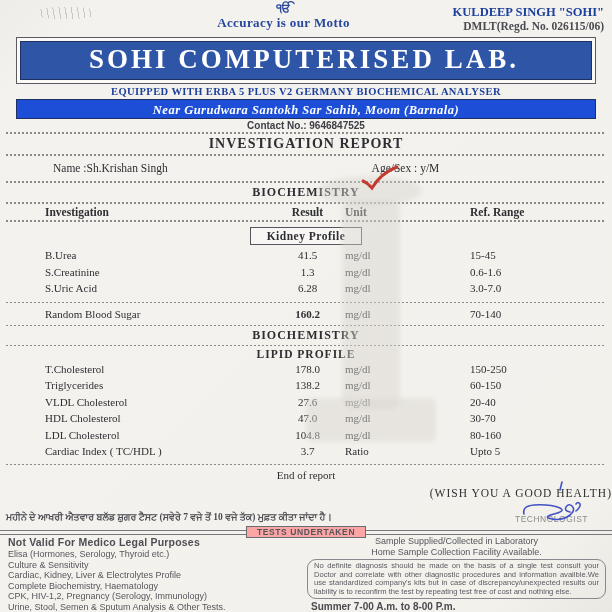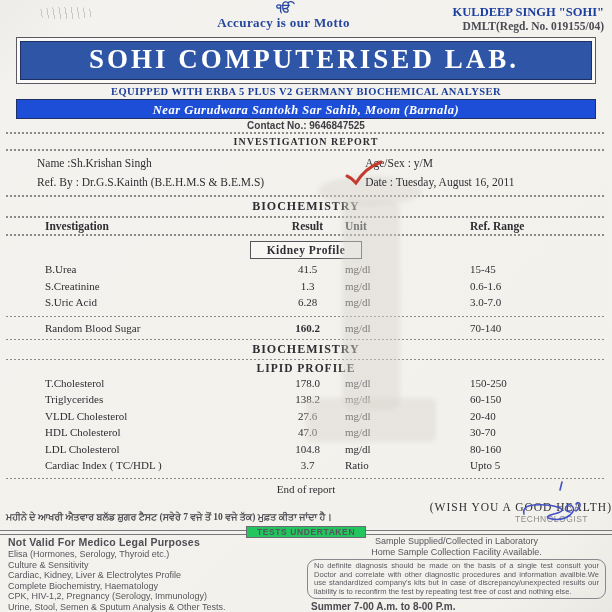--- a/index.html
+++ b/index.html
@@ -22,22 +22,22 @@
   .owner{color:#1c3f9e;font-weight:bold;font-size:12.5px;}
   .reg{color:#4b4b52;font-weight:bold;font-size:11.5px;}
   .banner{margin:1px 16px 0 16px;border:1px solid #5a5a62;background:#fbfaf7;padding:3px;}
   .banner-inner{background:#2e55a6;border:1px solid #1d2f63;text-align:center;padding:2px 4px 4px 0;}
   .banner-inner span{color:#ffffff;font-weight:bold;font-size:27px;letter-spacing:3px;}
   .equipped{text-align:center;font-weight:bold;color:#1c3f9a;font-size:10.5px;letter-spacing:.4px;margin-top:2px;}
   .addr-strip{margin:2px 16px 0 16px;background:#1d4ed8;border:1px solid #1d2f63;text-align:center;}
   .addr-strip span{color:#fff;font-weight:bold;font-style:italic;font-size:12.5px;letter-spacing:.5px;}
   .contact{text-align:center;font-weight:bold;color:#3d3d44;font-size:10px;font-family:"Liberation Sans",sans-serif;margin-top:1px;}
   
-  .rpt-title{text-align:center;font-weight:bold;font-size:10px;letter-spacing:1px;padding:1px 0;}
-  .patient{position:relative;padding:2px 28px 2px 37px;font-size:11.5px;line-height:19px;}
+  .rpt-title{text-align:center;font-weight:bold;font-size:14px;letter-spacing:1px;padding:1px 0;}
+  .patient{position:relative;padding:2px 28px 2px 37px;font-size:11.5px;line-height:19px;margin-left:16px;}
   .p-row{display:flex;justify-content:space-between;}
   .p-left{width:58%;}
   .p-right{width:40%;}
   .checkmark{position:absolute;left:343px;top:6px;}
   .sec-title{text-align:center;font-weight:bold;font-size:12px;letter-spacing:1px;padding:1px 0;}
   .cols{display:grid;grid-template-columns:225px 75px 85px 1fr;padding:1px 20px 1px 45px;font-weight:bold;font-size:11.5px;}
   .cols .c2{text-align:center;}
   .cols .c4{padding-left:40px;}
   .profile-box-wrap{text-align:center;margin:4px 0 2px 0;}
   .profile-box{display:inline-block;border:1px solid #55555c;padding:2px 16px;font-weight:bold;font-size:11.5px;background:rgba(255,255,255,.4);letter-spacing:.5px;}
@@ -50,21 +50,21 @@
   .endline{text-align:center;font-size:11px;margin-top:4px;}
   .wish{text-align:right;font-size:11.5px;letter-spacing:1px;margin-top:6px;}
   
   .sig-block{position:absolute;right:18px;top:478px;width:110px;height:46px;}
   .tech-label{position:absolute;bottom:0;right:6px;color:#8b8b8b;font-family:"Liberation Sans",sans-serif;font-size:8.5px;letter-spacing:.5px;}
   .sig-svg{position:absolute;right:0;bottom:-4px;}
   
   .punjabi{position:absolute;left:6px;top:512px;font-size:9.5px;font-weight:bold;color:#4a4a50;font-family:Liberation Serif, serif;}
   .ribbon{position:absolute;left:0;top:526px;width:612px;display:flex;align-items:center;}
   .ribbon .line{flex:1;height:3px;border-top:1px solid #77777d;border-bottom:1px solid #77777d;}
-  .ribbon .box{border:1px solid #6b6b72;background:#22c55e;font-family:"Liberation Sans",sans-serif;font-weight:bold;font-size:8.5px;color:#55555c;padding:0 10px;letter-spacing:.6px;}
+  .ribbon .box{border:1px solid #6b6b72;background:#fca5a5;font-family:"Liberation Sans",sans-serif;font-weight:bold;font-size:8.5px;color:#55555c;padding:0 10px;letter-spacing:.6px;}
   .foot{position:absolute;left:0;top:536px;width:612px;display:flex;font-family:"Liberation Sans",sans-serif;color:#56565c;}
   .foot-left{width:295px;padding-left:8px;}
   .fl-title{font-weight:bold;font-size:10.5px;color:#4e4e54;letter-spacing:.2px;margin-bottom:1px;}
   .fl-item{font-size:9px;line-height:10.6px;}
   .foot-right{flex:1;padding:0 6px 0 4px;}
   .fr-sample{text-align:center;font-size:9px;line-height:10.5px;}
   .fr-box{border:1px solid #88888e;border-radius:9px;padding:2px 6px;font-size:7.6px;line-height:8.6px;text-align:justify;margin-top:2px;color:#5a5a60;}
   .fr-timing{font-weight:bold;font-size:10px;color:#4a4a50;margin-top:2px;padding-left:4px;}
   
   .wm{position:absolute;pointer-events:none;background:#d9d6cf;opacity:.45;filter:blur(2px);}
@@ -82,21 +82,21 @@
 <div class="top-row">
   <div class="top-left">
     <div class="pen-mark"></div>
   </div>
   <div class="motto-wrap">
     <span class="ekonkar">ੴ</span>
     <span class="motto">Accuracy is our Motto</span>
   </div>
   <div class="top-right">
     <div class="owner">KULDEEP SINGH "SOHI"</div>
-    <div class="reg">DMLT(Regd. No. 019155/04)</div>
+    <div class="reg">DMLT(Regd. No. 026115/06)</div>
   </div>
 </div>
 
 <div class="banner">
   <div class="banner-inner">
     <span>SOHI COMPUTERISED LAB.</span>
   </div>
 </div>
 <div class="equipped">EQUIPPED WITH ERBA 5 PLUS V2 GERMANY BIOCHEMICAL ANALYSER</div>
 <div class="addr-strip">
@@ -105,24 +105,20 @@
 <div class="contact">Contact No.: 9646847525</div>
 
 <div class="dash"></div>
 <div class="rpt-title">INVESTIGATION REPORT</div>
 <div class="dash"></div>
 
 <div class="patient">
   <div class="p-row">
     <div class="p-left"><span>Name :</span><span>Sh.Krishan Singh</span></div>
     <div class="p-right">Age/Sex : y/M</div>
-  </div>
-  <div class="p-row">
-    <div class="p-left">Ref. By : Dr.G.S.Kainth (B.E.H.M.S &amp; B.E.M.S)</div>
-    <div class="p-right">Date : Tuesday, August 16, 2011</div>
   </div>
   <div class="checkmark">
     <svg width="42" height="28" viewBox="0 0 42 28">
       <path d="M4 18 Q9 20 13 25 Q22 10 38 4" fill="none" stroke="#c23b2e" stroke-width="3" stroke-linecap="round"></path>
     </svg>
   </div>
 </div>
 
 <div class="dash"></div>
 <div class="sec-title">BIOCHEMISTRY</div>

